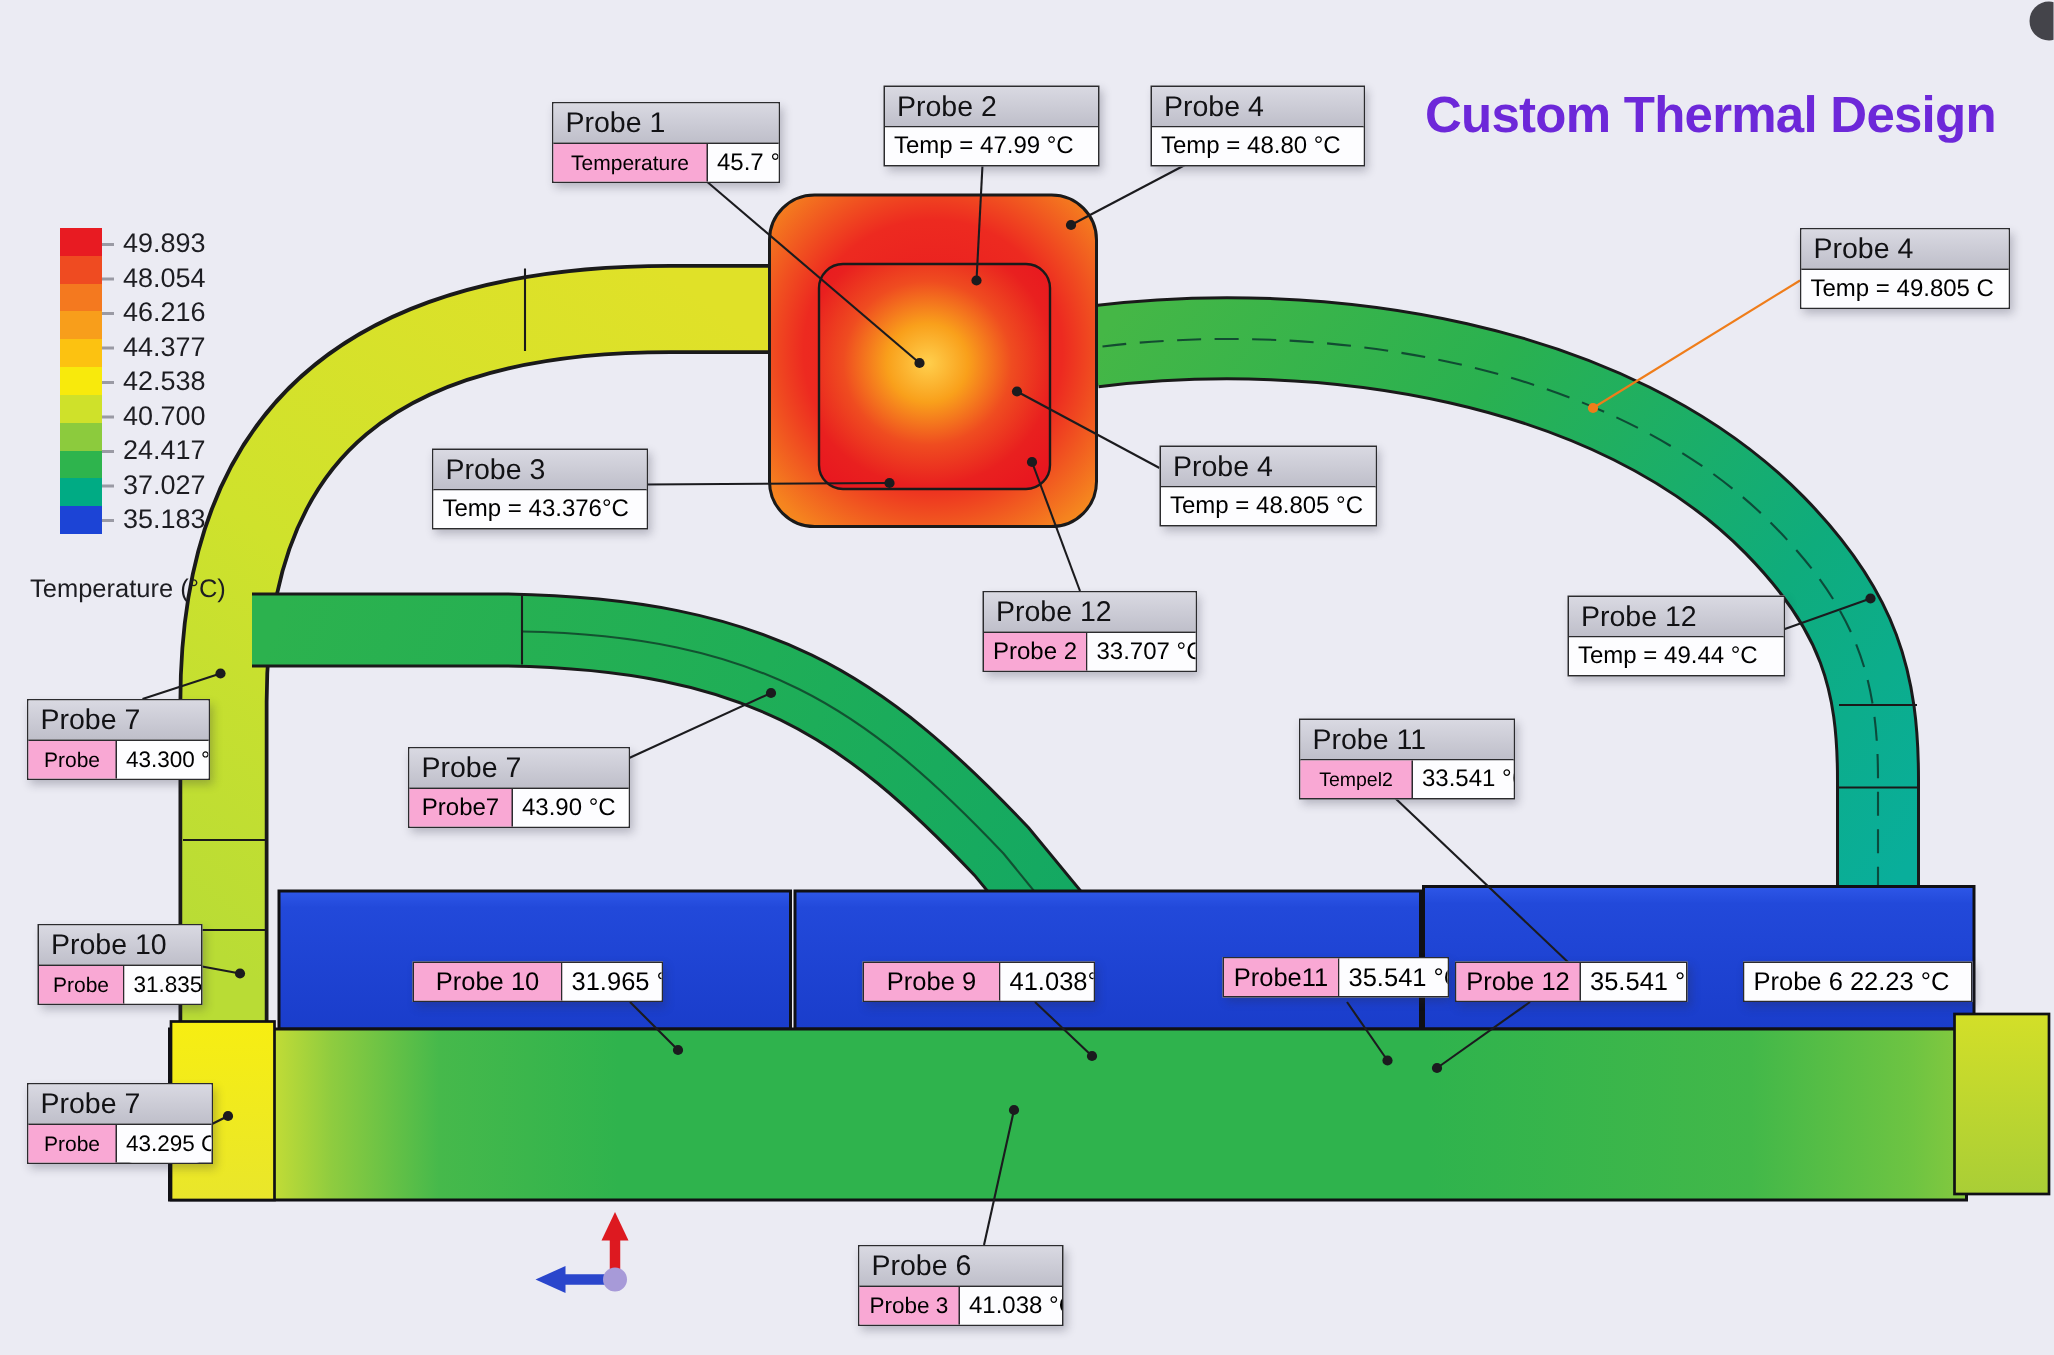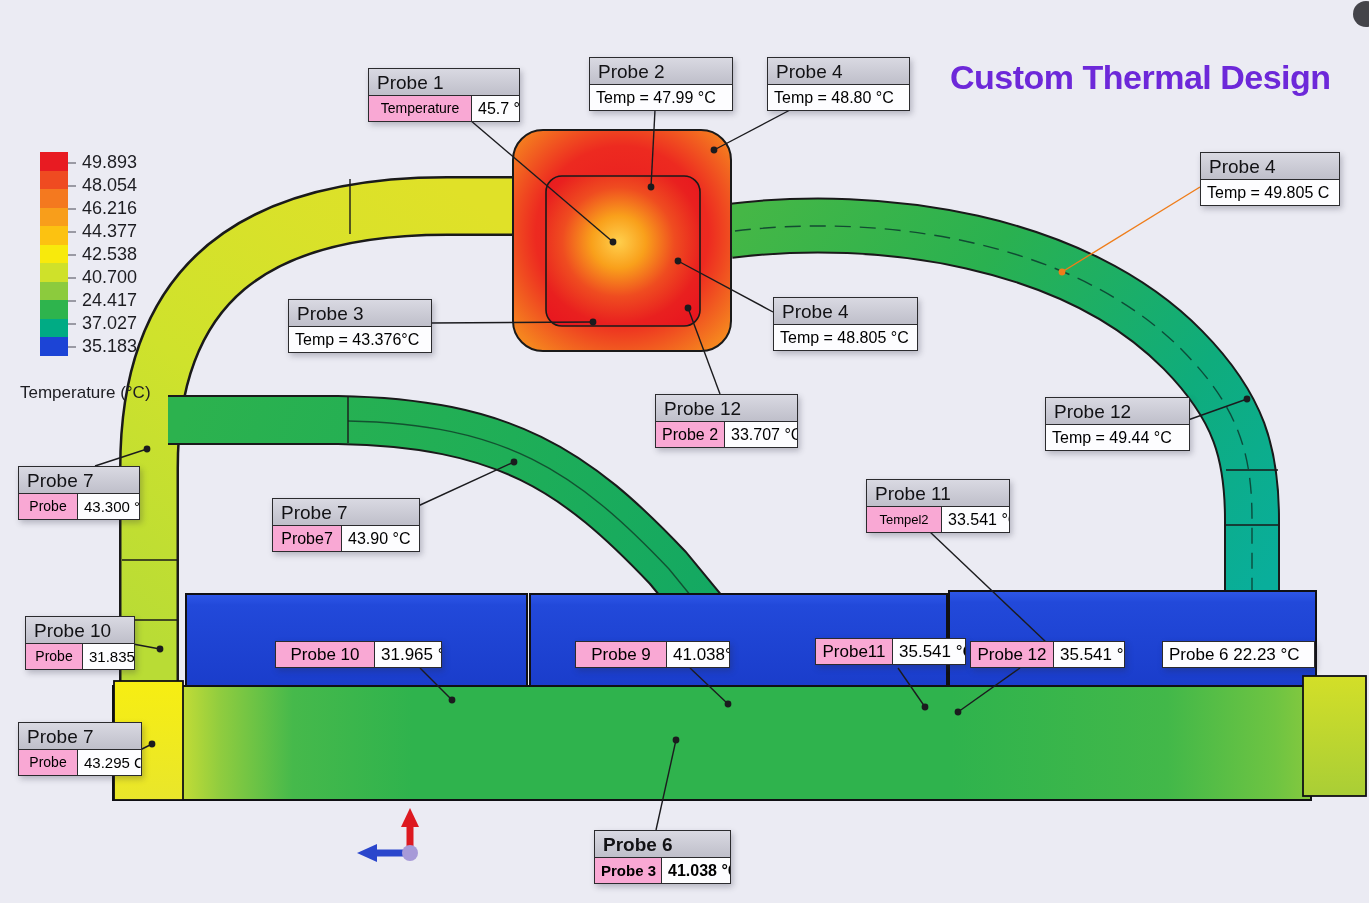--- a/index.html
+++ b/index.html
@@ -282,21 +282,21 @@
           <div class="co-cell value" style="font-size: 15px;">31.835C</div>
         </div>
       </div>
       <div class="callout" style="left: 18px; top: 722px; width: 122px;">
         <div class="co-head">Probe 7</div>
         <div class="co-body">
           <div class="co-cell name" style="width: 46px; font-size: 14px;">Probe</div>
           <div class="co-cell value" style="font-size: 15px; border-radius: 10px;">43.295 C</div>
         </div>
       </div>
-      <div class="callout" style="left: 594px; top: 830px; width: 135px; font-weight: bold;">
+      <div class="callout" style="left: 572px; top: 830px; width: 135px;">
         <div class="co-head">Probe 6</div>
         <div class="co-body">
           <div class="co-cell name" style="width: 54px; font-size: 15px;">Probe 3</div>
           <div class="co-cell value">41.038 °C</div>
         </div>
       </div>
       <div class="callout no-head" style="left: 275px; top: 641px; width: 165px;">
         <div class="co-body">
           <div class="co-cell name" style="width: 86px;">Probe 10</div>
           <div class="co-cell value">31.965 °C</div>

